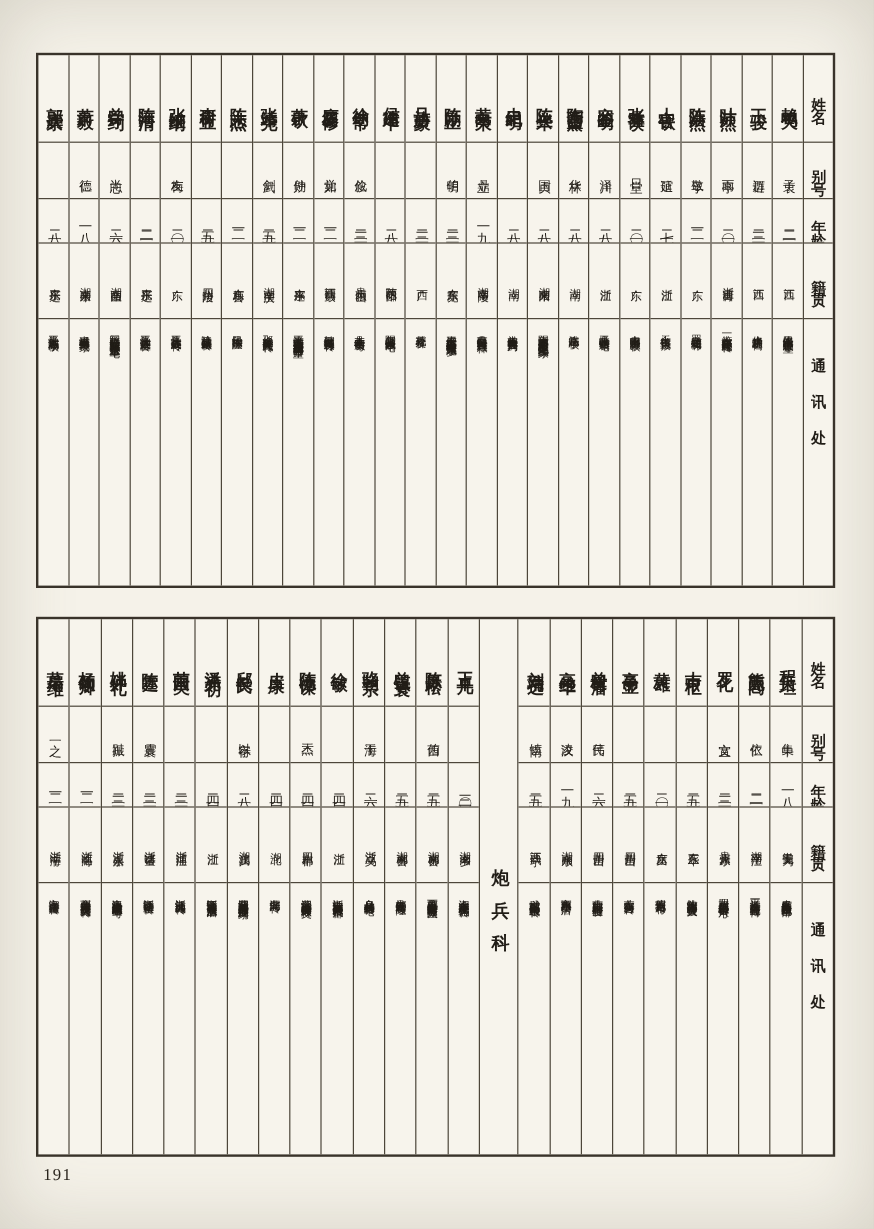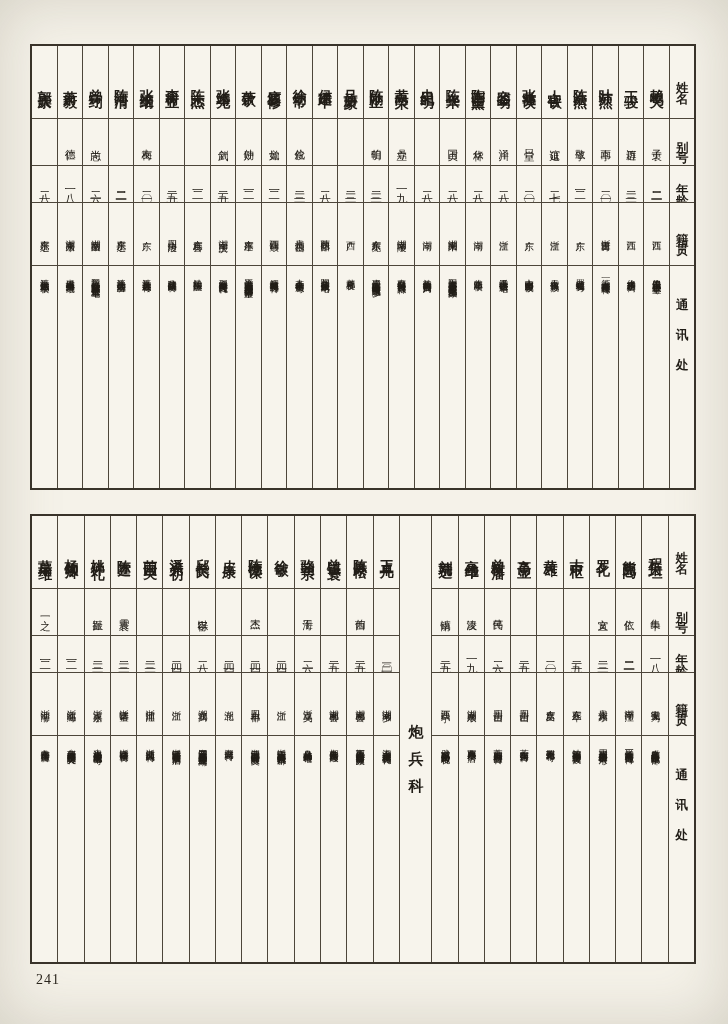--- a/index.html
+++ b/index.html
@@ -914,14 +914,14 @@
           <span class="v t-age">二一</span>
         </div>
         <div class="c c-origin">
           <span class="v t-origin">浙江宁海</span>
         </div>
         <div class="c c-addr">
           <span class="v t-addr">宁海县塔山童庄转</span>
         </div>
       </div>
     </div>
-  <div class="pagenum">241</div>
+  <div class="pagenum">191</div>
 </div>
 
 </body></html>

